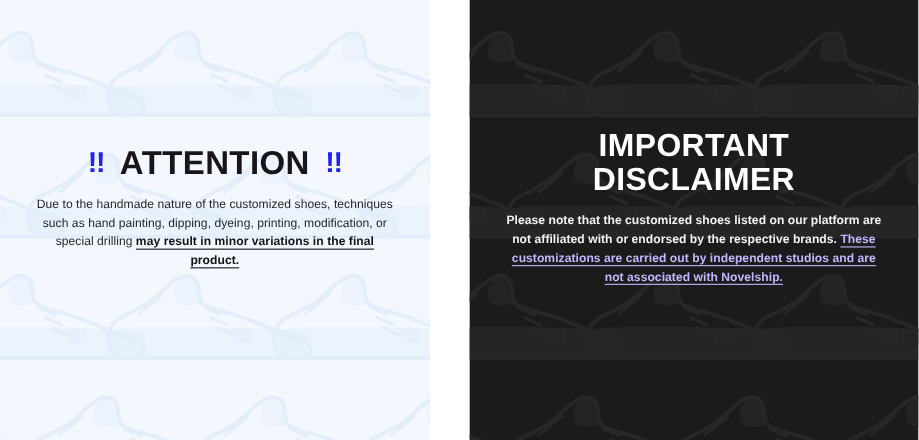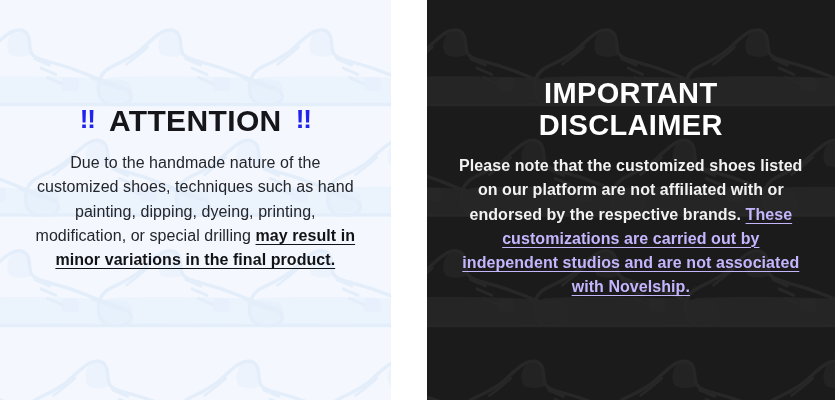--- a/index.html
+++ b/index.html
@@ -78,21 +78,21 @@
   .heading-right {
     font-size: 29px;
     line-height: 1.08;
     color: #ffffff;
     margin-bottom: 13px;
   }
   .heading-right .hl { display: block; }
 
   
   .body-copy {
-    font-size: 16px;
+    font-size: 11px;
     line-height: 1.52;
     margin: 0;
     letter-spacing: 0.004em;
   }
   .body-left  { color: #24262b; }
   .body-right { color: #f2f2f2; font-weight: 600; }
 
   .emph {
     font-weight: 700;
     text-decoration: underline;

